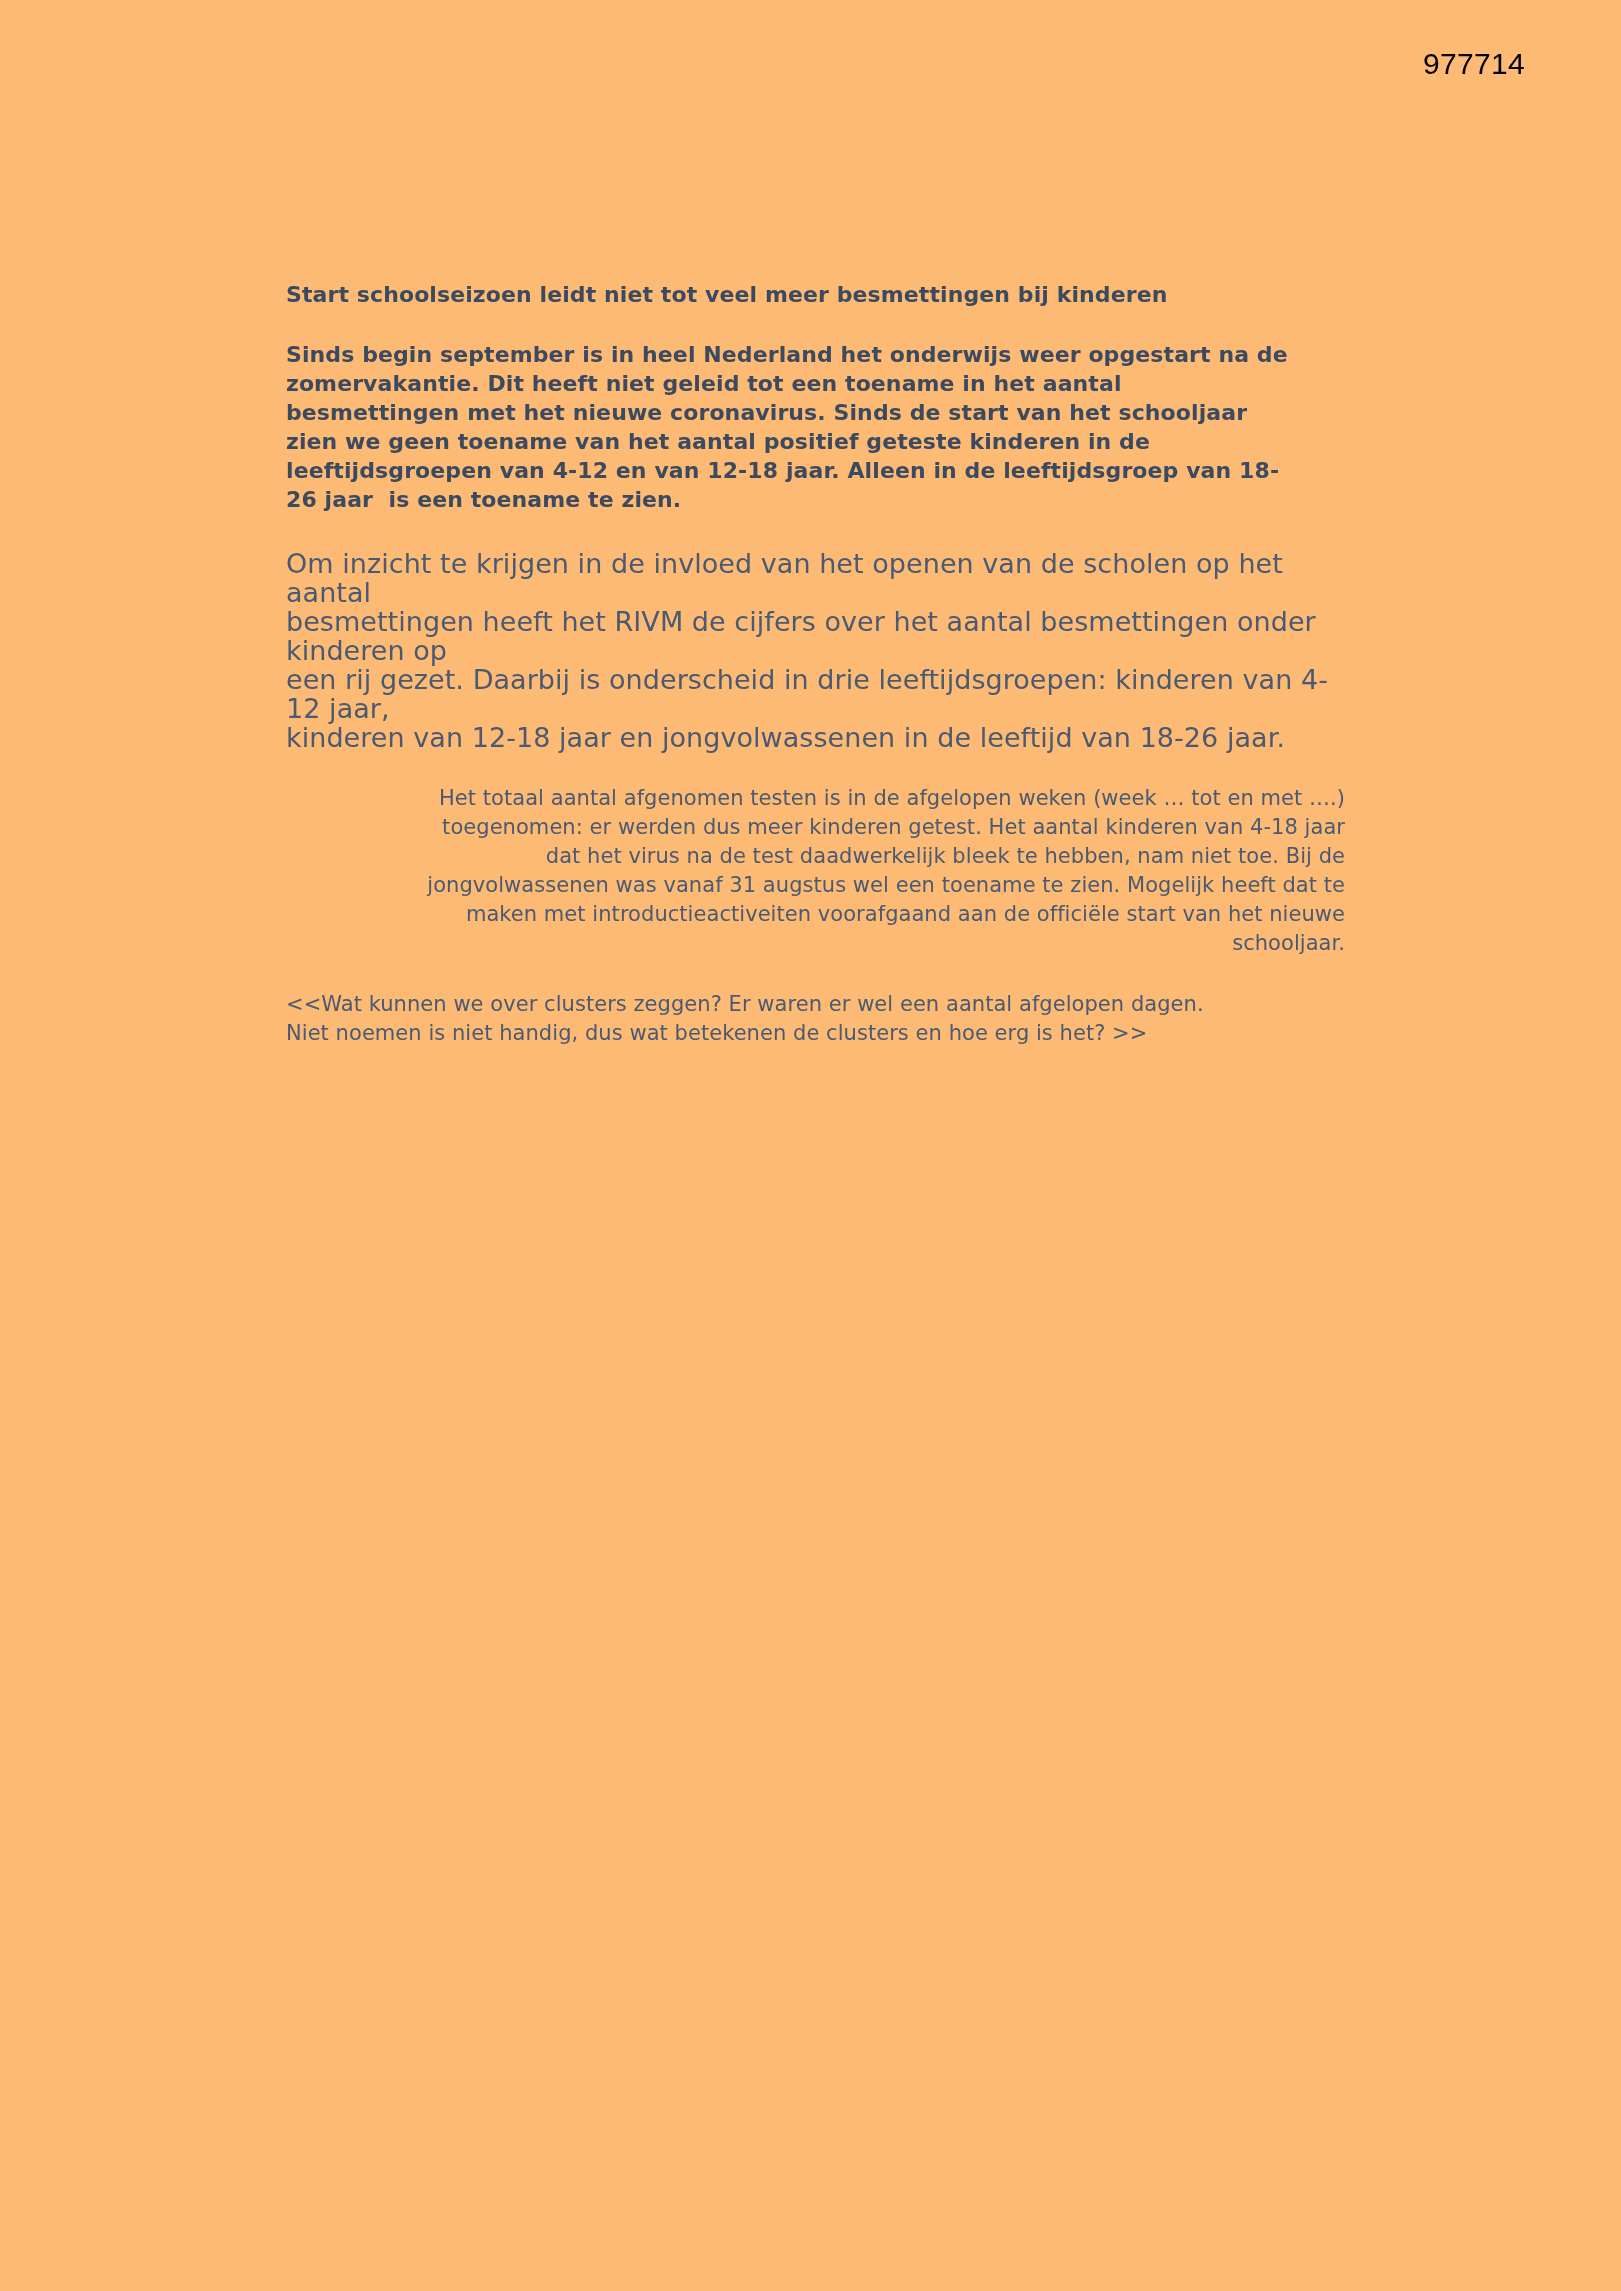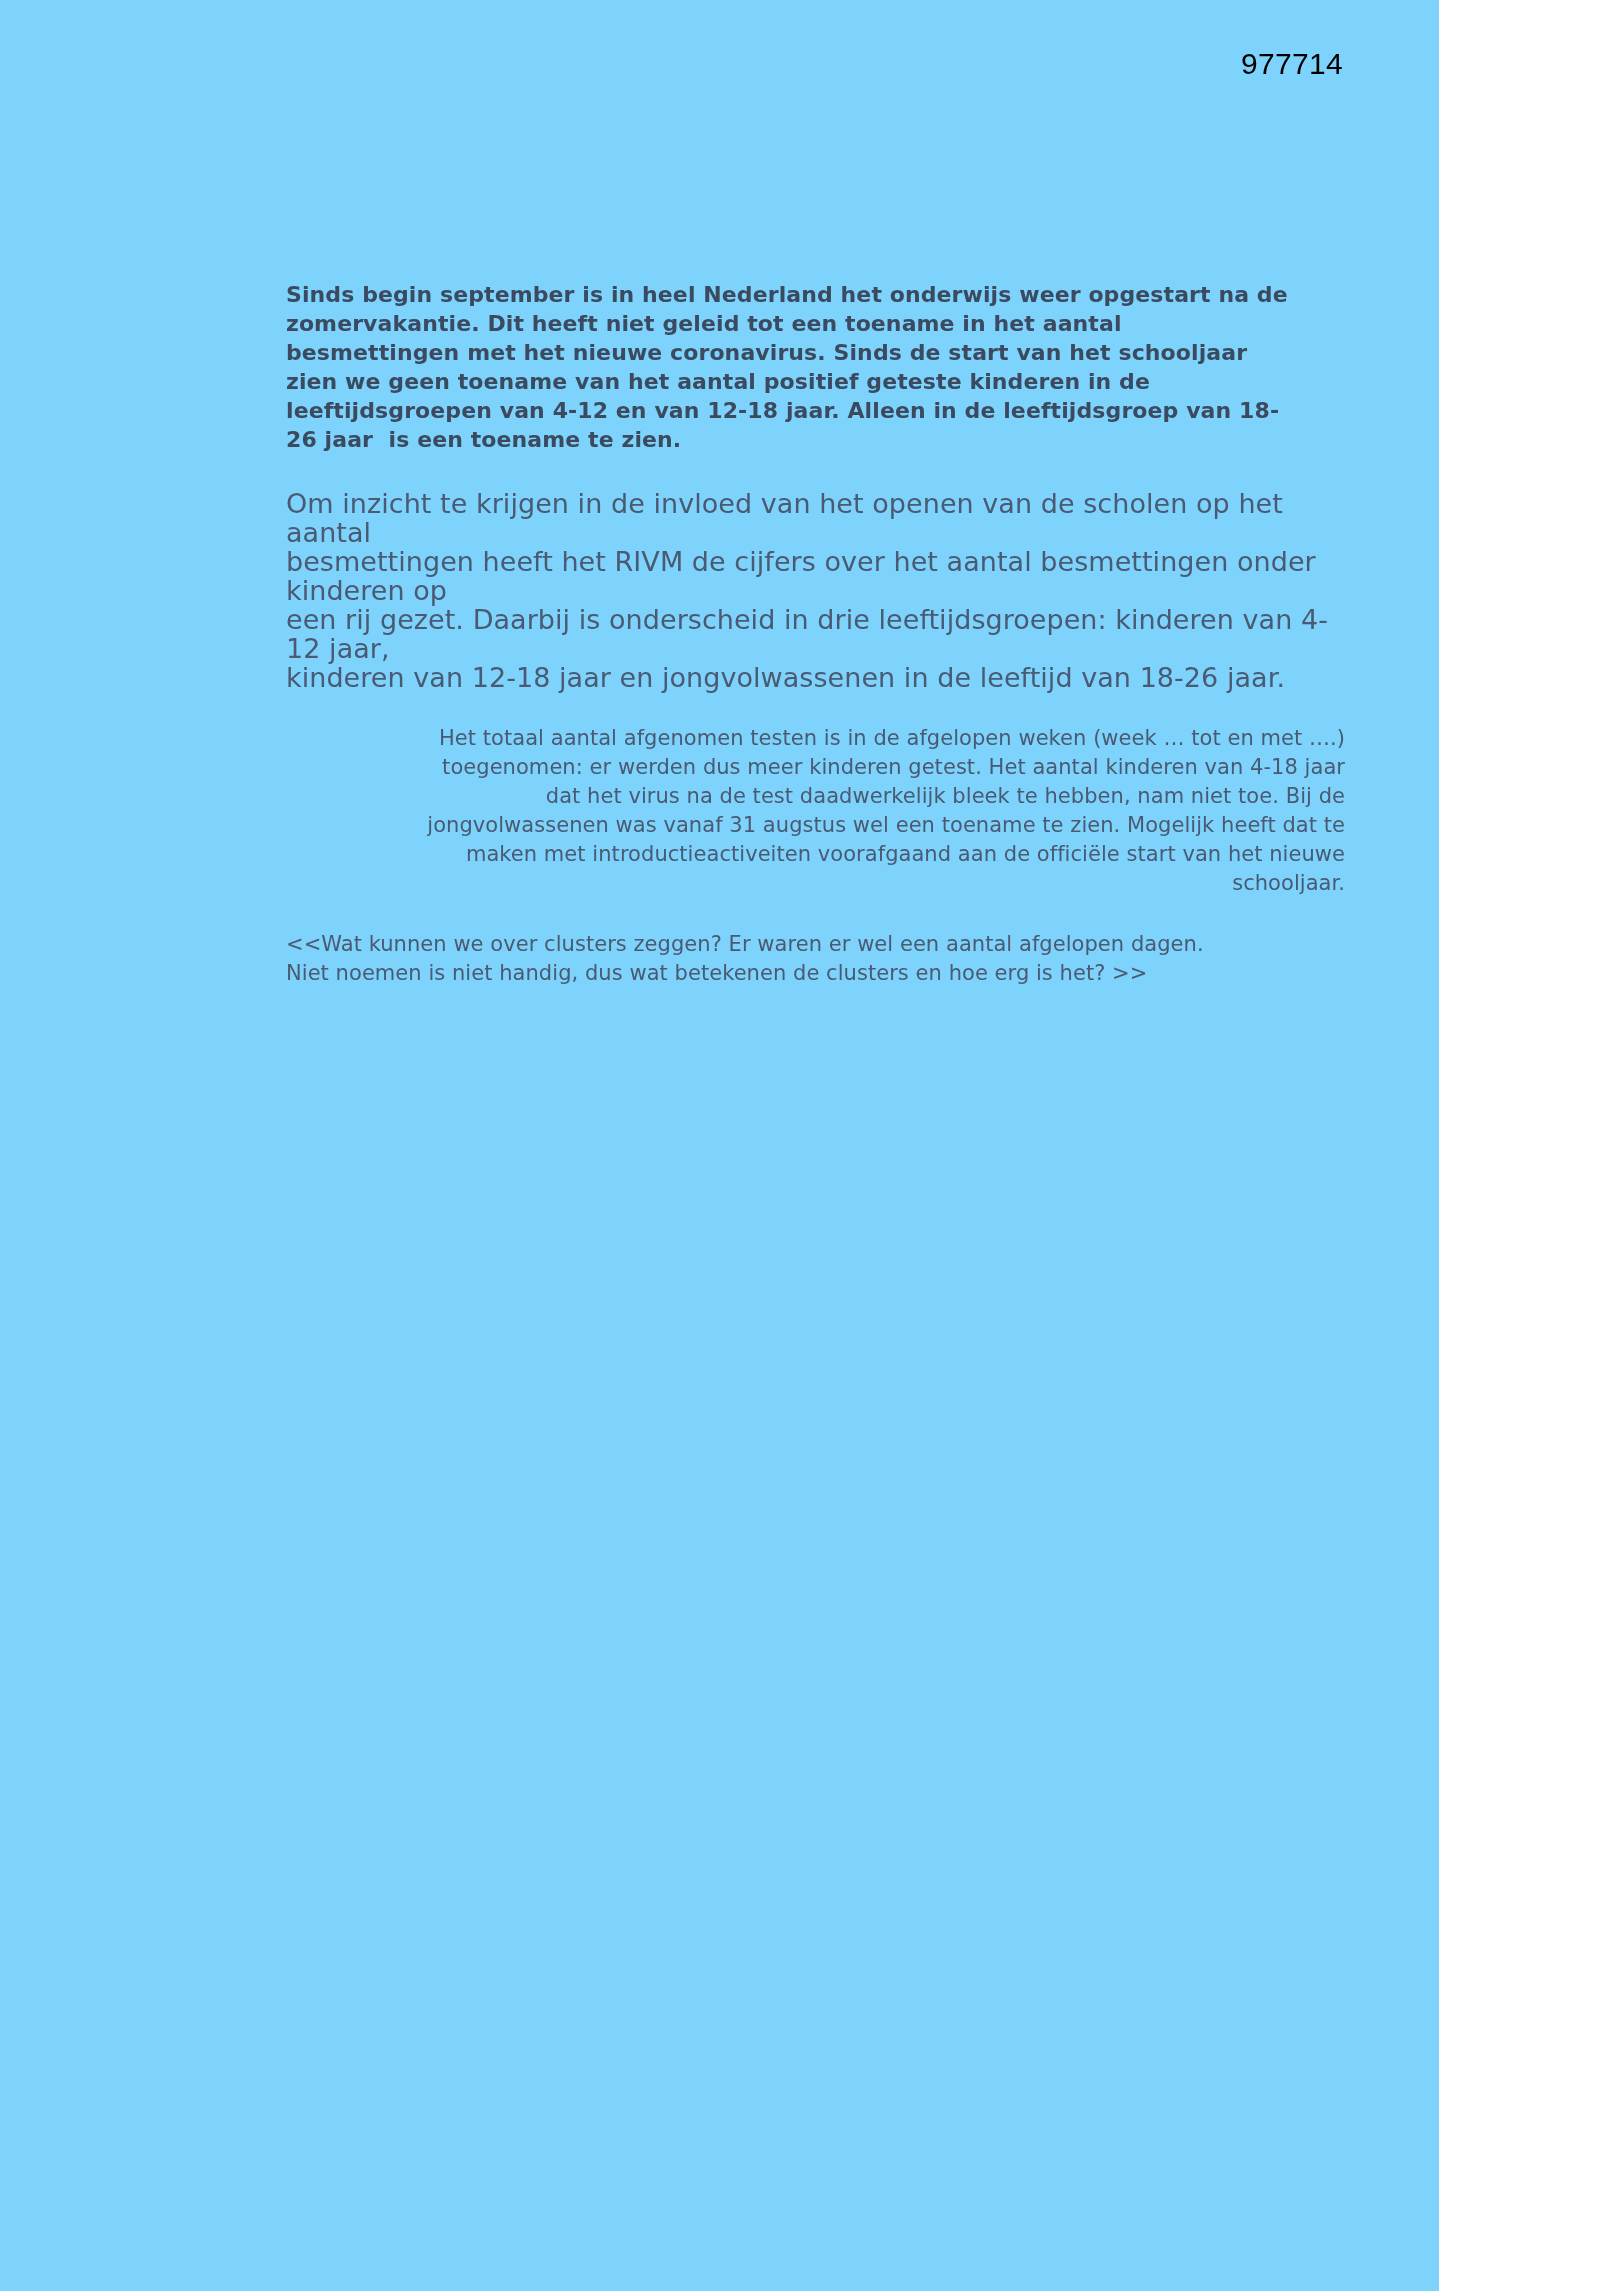--- a/index.html
+++ b/index.html
@@ -3,23 +3,23 @@
 <meta charset="utf-8">
 <style>
   html, body {
     margin: 0;
     padding: 0;
     background: #ffffff;
   }
 
   .page {
     position: relative;
-    width: 1439px;
+    width: 1621px;
     height: 2292px;
-    background: #7dd3fc;
+    background: #fdba74;
     overflow: hidden;
     font-family: "DejaVu Sans", "Liberation Sans", sans-serif;
   }
 
   
   .doc-id {
     position: absolute;
     top: 47px;
     right: 96px;
     font-family: "Liberation Sans", "DejaVu Sans", sans-serif;
@@ -105,20 +105,21 @@
 </style>
 </head>
 <body>
 
 <div class="page">
 
   <div class="doc-id">977714</div>
 
   <div class="content">
 
+    <h1 class="title">Start schoolseizoen leidt niet tot veel meer besmettingen bij kinderen</h1>
 
     <p class="lead">Sinds begin september is in heel Nederland het onderwijs weer opgestart na de
 zomervakantie. Dit heeft niet geleid tot een toename in het aantal
 besmettingen met het nieuwe coronavirus. Sinds de start van het schooljaar
 zien we geen toename van het aantal positief geteste kinderen in de
 leeftijdsgroepen van 4-12 en van 12-18 jaar. Alleen in de leeftijdsgroep van 18-
 26 jaar  is een toename te zien.</p>
 
     <p class="body-para">Om inzicht te krijgen in de invloed van het openen van de scholen op het aantal
 besmettingen heeft het RIVM de cijfers over het aantal besmettingen onder kinderen op

